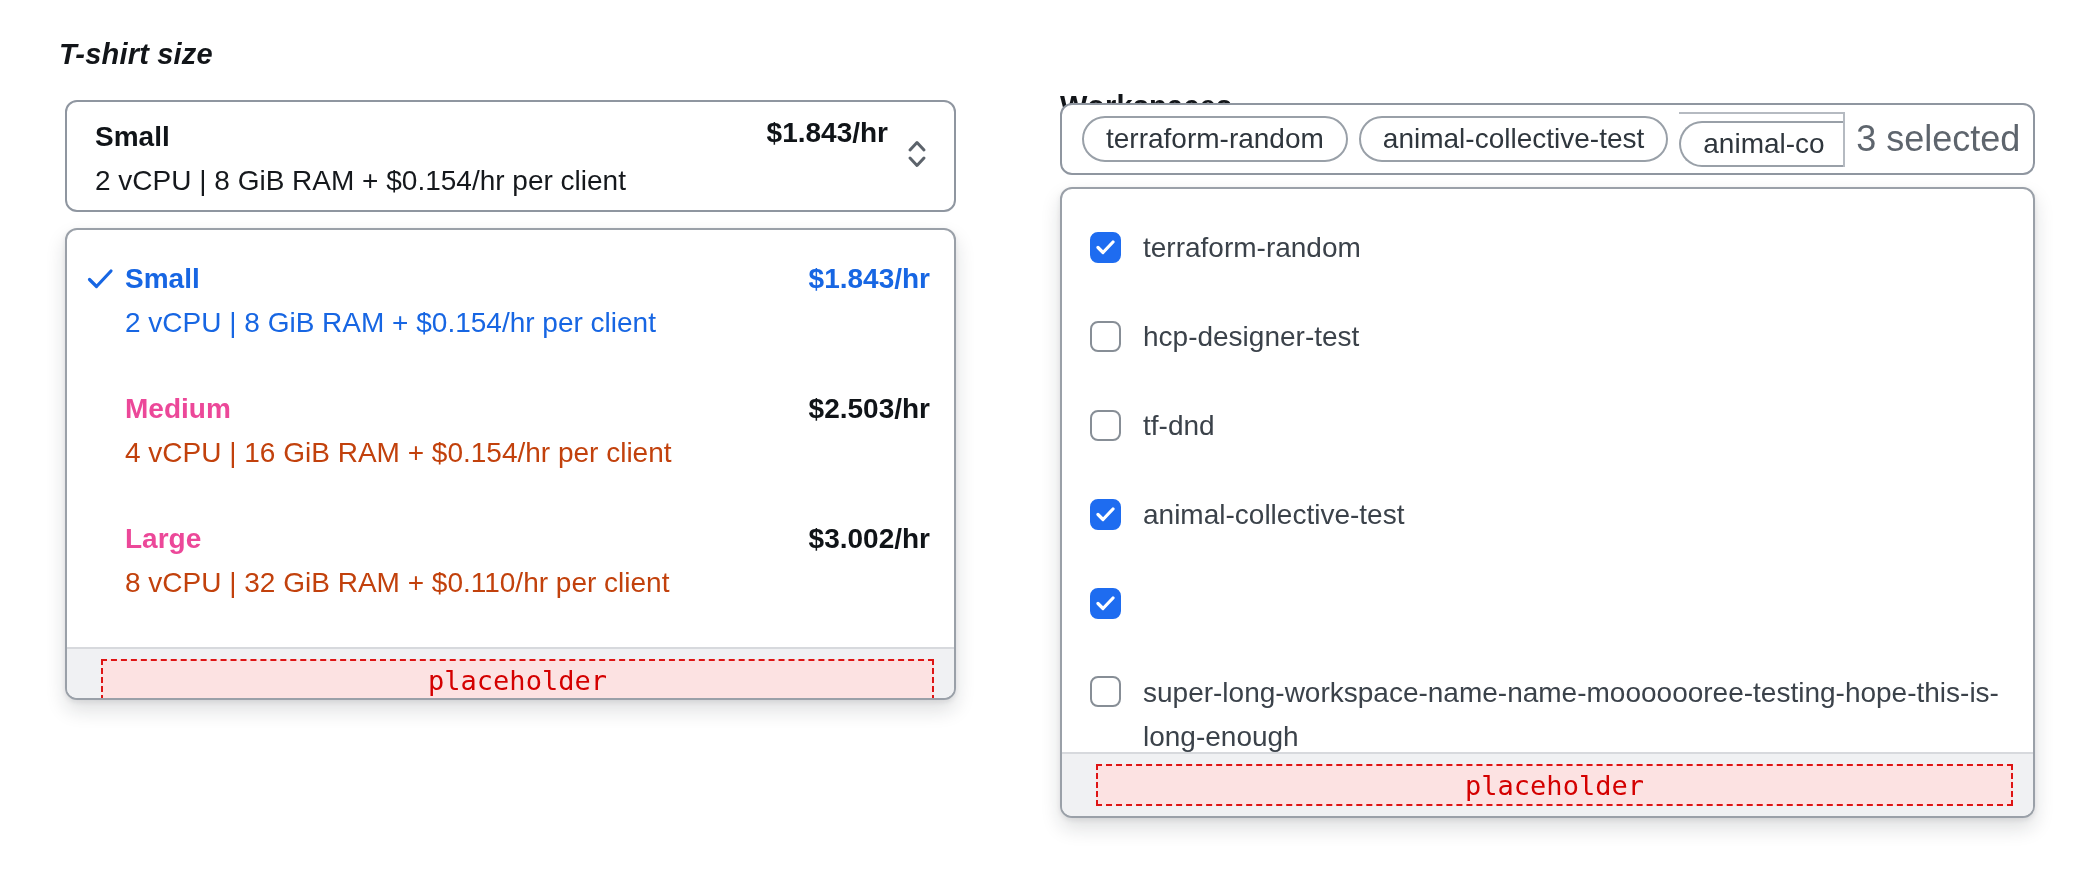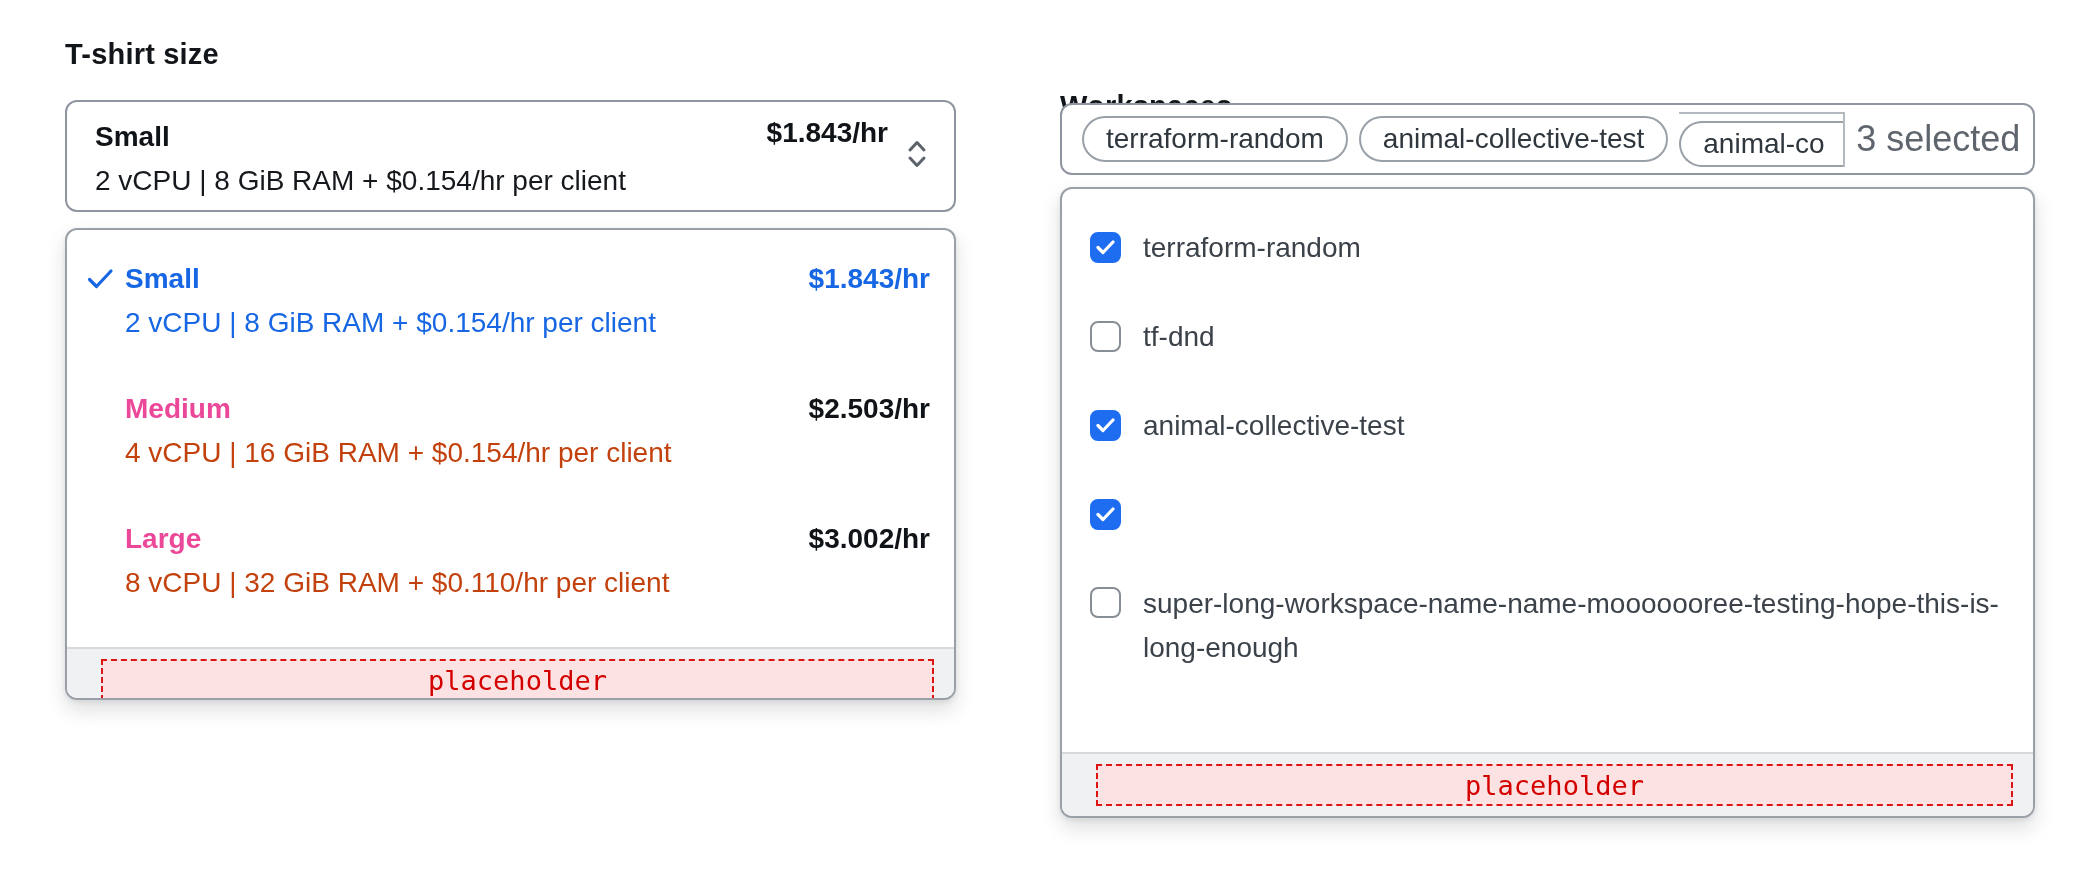--- a/index.html
+++ b/index.html
@@ -56,21 +56,21 @@
   .cbox { flex:0 0 auto; width:31px; height:31px; border-radius:8px; border:2px solid #878e96;
     background:#fff; display:flex; align-items:center; justify-content:center; }
   .cbox.checked { background:#1e6cf0; border-color:#1e6cf0; }
   .ws-name { font-size:28px; line-height:44px; color:#3b424a; overflow-wrap:break-word; min-width:0; }
 </style>
 </head>
 <body>
 
 <div class="canvas">
 
-  <div class="field-label" style="left:65px; top:38px;">T-shirt size</div>
+  <div class="field-label" style="left:59px; top:38px;font-style:italic;">T-shirt size</div>
 
   <div class="sel-trigger">
     <div class="t-name">Small</div>
     <div class="t-desc">2 vCPU | 8 GiB RAM + $0.154/hr per client</div>
     <div class="t-price">$1.843/hr</div>
     <span class="caret-sort">
       <svg width="26" height="30" viewBox="0 0 26 30" fill="none">
         <path d="M6 11 L13 3.5 L20 11" stroke="#5c636b" stroke-width="3" stroke-linecap="round" stroke-linejoin="round"></path>
         <path d="M6 19 L13 26.5 L20 19" stroke="#5c636b" stroke-width="3" stroke-linecap="round" stroke-linejoin="round"></path>
       </svg>
@@ -133,20 +133,24 @@
 
       <div class="ws-row">
         <span class="cbox checked">
           <svg width="19" height="15" viewBox="0 0 19 15" fill="none">
               <path d="M2 7.5 L7 12.5 L17 2" stroke="#ffffff" stroke-width="3.2" stroke-linecap="round" stroke-linejoin="round"></path>
             </svg>
         </span>
         <span class="ws-name">terraform-random</span>
       </div>
 
+      <div class="ws-row">
+        <span class="cbox"></span>
+        <span class="ws-name">hcp-designer-test</span>
+      </div>
 
       <div class="ws-row">
         <span class="cbox"></span>
         <span class="ws-name">tf-dnd</span>
       </div>
 
       <div class="ws-row">
         <span class="cbox checked">
           <svg width="19" height="15" viewBox="0 0 19 15" fill="none">
               <path d="M2 7.5 L7 12.5 L17 2" stroke="#ffffff" stroke-width="3.2" stroke-linecap="round" stroke-linejoin="round"></path>

